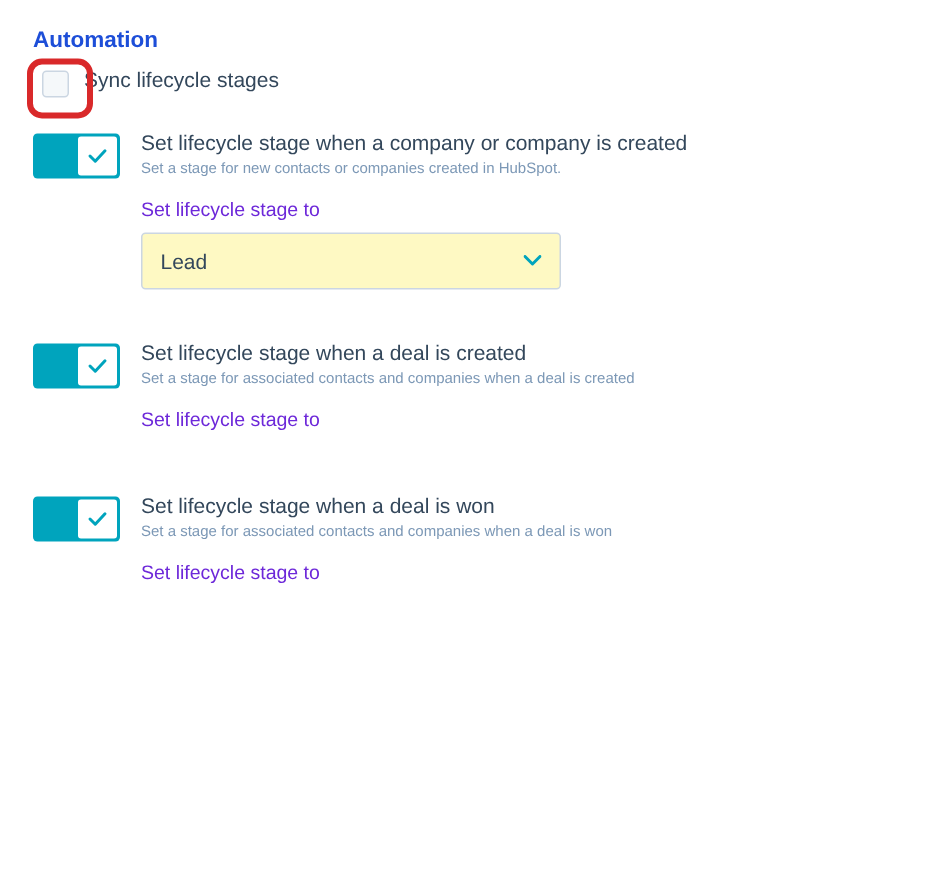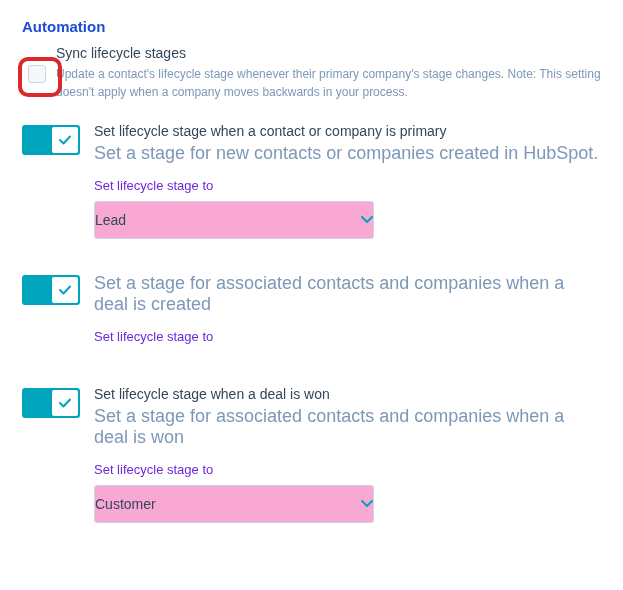--- a/index.html
+++ b/index.html
@@ -12,21 +12,21 @@
     box-sizing: border-box;
   }
   .section-title {
     font-weight: 600;
     font-size: 15px;
     color: #1d4ed8;
     margin-bottom: 10px;
   }
   .sync-row {
     display: flex;
-    align-items: center;
+    align-items: flex-end;
     margin-bottom: 22px;
   }
   .checkbox-wrap {
     position: relative;
     width: 30px;
     flex-shrink: 0;
     display: flex;
     justify-content: center;
     padding-top: 2px;
   }
@@ -93,39 +93,39 @@
   .setting-body {
     flex: 1;
     padding-left: 14px;
   }
   .setting-title {
     font-size: 14px;
     color: #33475b;
     margin-bottom: 4px;
   }
   .setting-desc {
-    font-size: 18px;
+    font-size: 10px;
     color: #7c98b6;
     margin-bottom: 14px;
   }
   .select-label {
     font-size: 13px;
     color: #6d28d9;
     margin-bottom: 8px;
   }
   .select {
     width: 280px;
     height: 38px;
     border: 1px solid #cbd6e2;
     border-radius: 3px;
-    background: #f9a8d4;
+    background: #fef9c3;
     display: flex;
     align-items: center;
     justify-content: space-between;
-    padding: 0 0;
+    padding: 0 12px;
     box-sizing: border-box;
     cursor: pointer;
   }
   .select-value {
     font-size: 14px;
     color: #33475b;
   }
   .select-caret svg { display:block; }
 </style>
 </head>
@@ -133,36 +133,35 @@
 
 <div class="section-title">Automation</div>
 
 <div class="sync-row">
   <div class="checkbox-wrap">
     <div class="red-marker"></div>
     <div class="checkbox"></div>
   </div>
   <div class="sync-text">
     <div class="sync-label">Sync lifecycle stages</div>
-    <div class="sync-desc">Update a contact's lifecycle stage whenever their primary company's stage changes. Note: This setting doesn't apply when a company moves backwards in your process.</div>
   </div>
 </div>
 
 <div class="setting-block">
   <div class="toggle">
     <div class="toggle-thumb">
       <span>
         <svg width="14" height="14" viewBox="0 0 14 14">
             <path d="M2 7 L5.5 10.5 L12 3.5" stroke="#00a4bd" stroke-width="2" fill="none" stroke-linecap="round" stroke-linejoin="round"></path>
           </svg>
       </span>
     </div>
   </div>
   <div class="setting-body">
-    <div class="setting-title">Set lifecycle stage when a contact or company is primary</div>
+    <div class="setting-title">Set lifecycle stage when a company or company is created</div>
     <div class="setting-desc">Set a stage for new contacts or companies created in HubSpot.</div>
     <div class="select-label">Set lifecycle stage to</div>
     <div class="select">
       <span class="select-value">Lead</span>
       <span class="select-caret">
         <svg width="12" height="8" viewBox="0 0 12 8">
             <path d="M1 1 L6 6 L11 1" stroke="#00a4bd" stroke-width="2" fill="none" stroke-linecap="round" stroke-linejoin="round"></path>
           </svg>
       </span>
     </div>
@@ -173,41 +172,34 @@
   <div class="toggle">
     <div class="toggle-thumb">
       <span>
         <svg width="14" height="14" viewBox="0 0 14 14">
             <path d="M2 7 L5.5 10.5 L12 3.5" stroke="#00a4bd" stroke-width="2" fill="none" stroke-linecap="round" stroke-linejoin="round"></path>
           </svg>
       </span>
     </div>
   </div>
   <div class="setting-body">
+    <div class="setting-title">Set lifecycle stage when a deal is created</div>
     <div class="setting-desc">Set a stage for associated contacts and companies when a deal is created</div>
     <div class="select-label">Set lifecycle stage to</div>
   </div>
 </div>
 
 <div class="setting-block">
   <div class="toggle">
     <div class="toggle-thumb">
       <span>
         <svg width="14" height="14" viewBox="0 0 14 14">
             <path d="M2 7 L5.5 10.5 L12 3.5" stroke="#00a4bd" stroke-width="2" fill="none" stroke-linecap="round" stroke-linejoin="round"></path>
           </svg>
       </span>
     </div>
   </div>
   <div class="setting-body">
     <div class="setting-title">Set lifecycle stage when a deal is won</div>
     <div class="setting-desc">Set a stage for associated contacts and companies when a deal is won</div>
     <div class="select-label">Set lifecycle stage to</div>
-    <div class="select">
-      <span class="select-value">Customer</span>
-      <span class="select-caret">
-        <svg width="12" height="8" viewBox="0 0 12 8">
-            <path d="M1 1 L6 6 L11 1" stroke="#00a4bd" stroke-width="2" fill="none" stroke-linecap="round" stroke-linejoin="round"></path>
-          </svg>
-      </span>
-    </div>
   </div>
 </div>
 
 </body></html>

